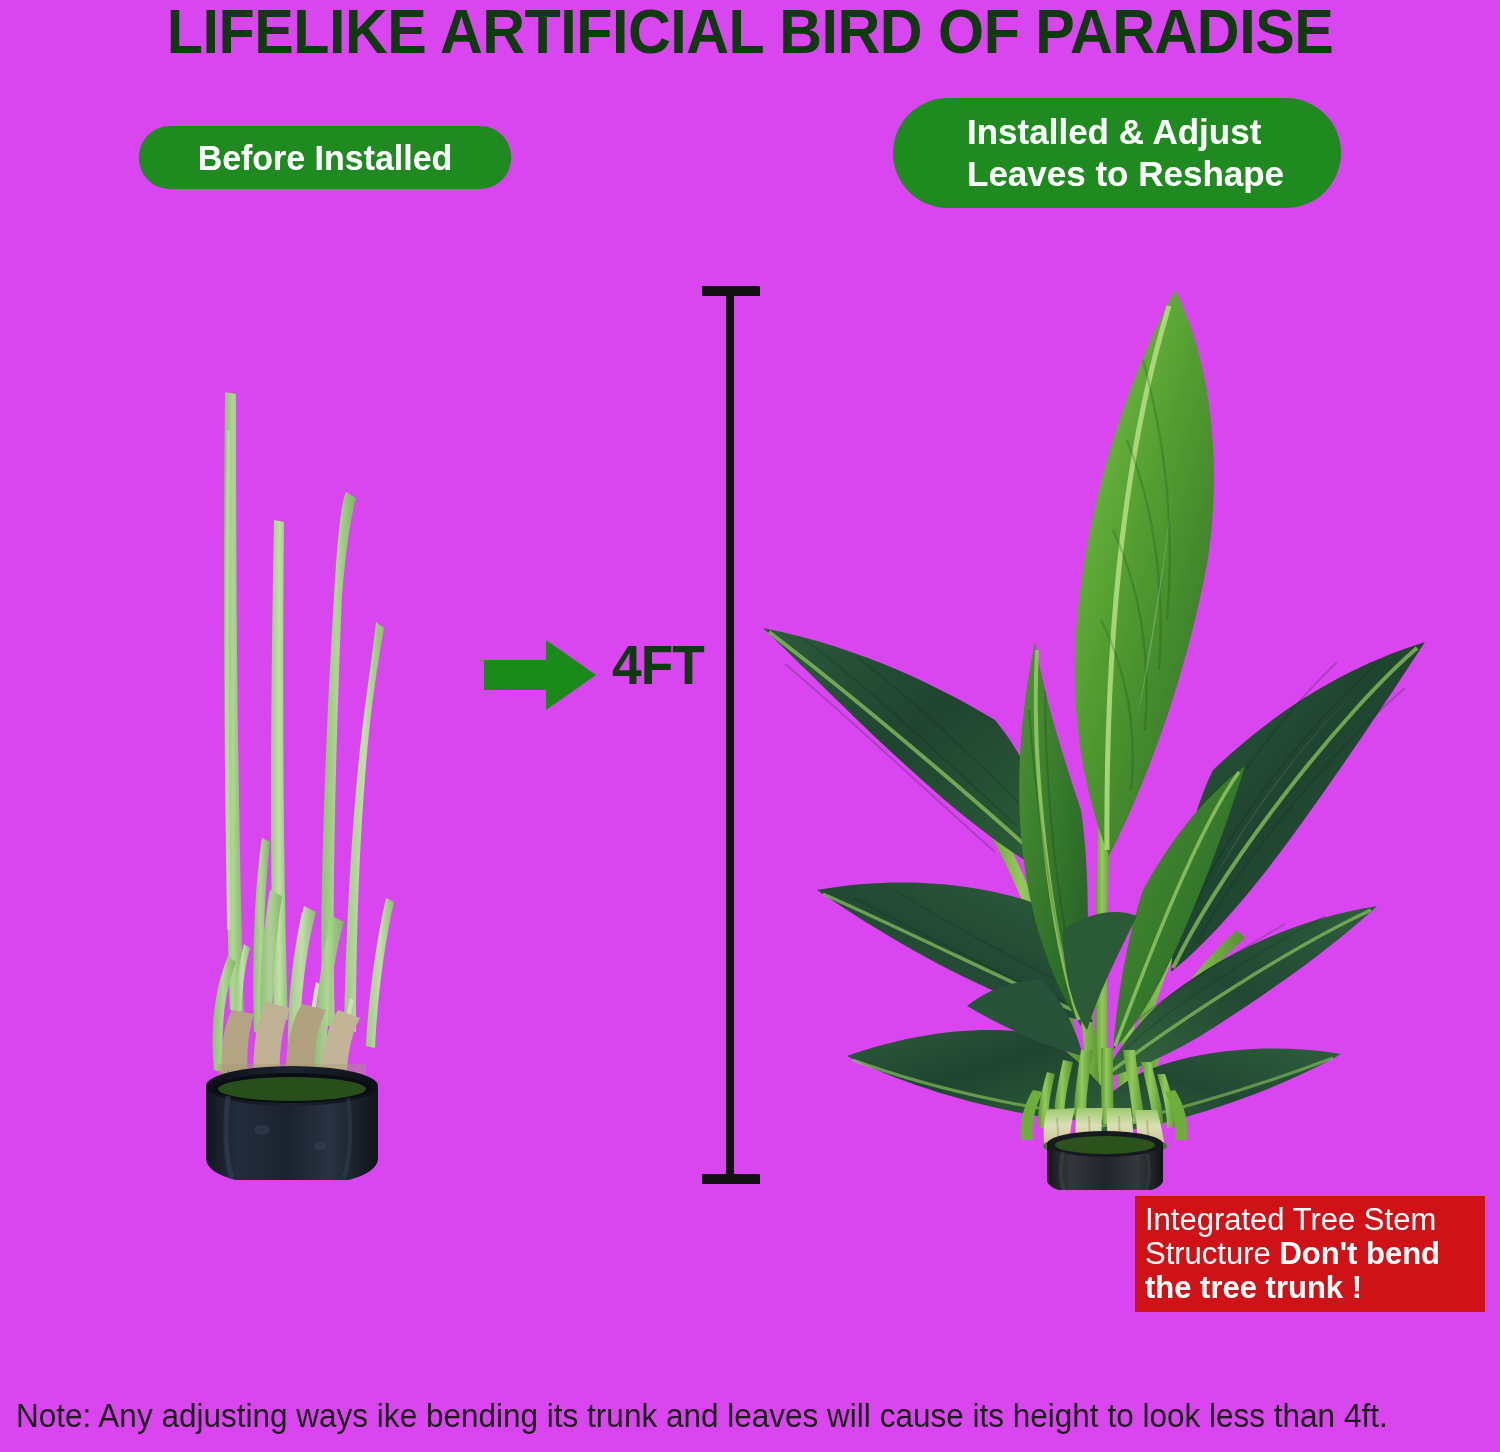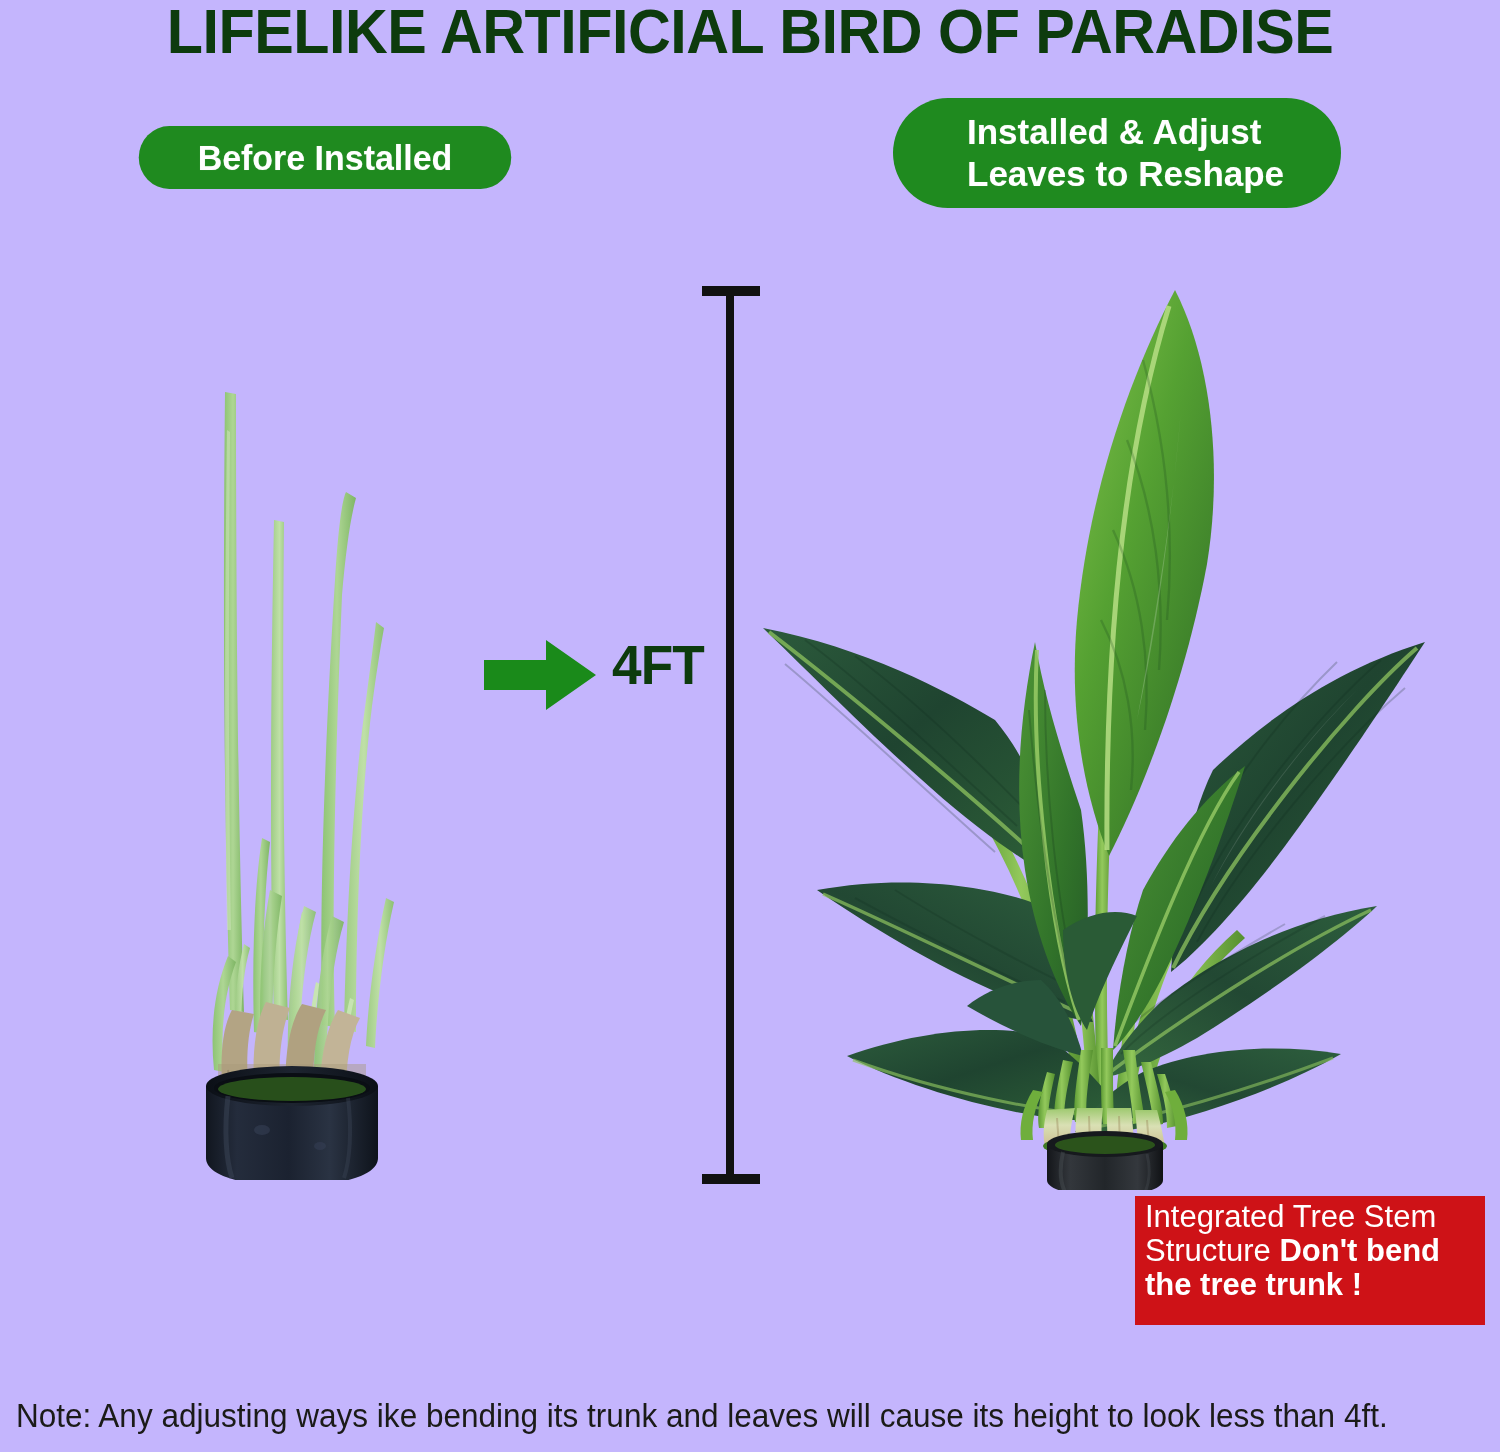--- a/index.html
+++ b/index.html
@@ -2,21 +2,21 @@
 <html><head>
 <meta charset="utf-8">
 <title>Lifelike Artificial Bird of Paradise</title>
 <style>
   html,body{margin:0;padding:0;background:#ffffff;}
   body{
     width:1500px;height:1452px;position:relative;overflow:hidden;
     font-family:"Liberation Sans","DejaVu Sans",sans-serif;
     -webkit-font-smoothing:antialiased;
   }
-  .stage{position:absolute;inset:0;background:#c4b5fd;}
+  .stage{position:absolute;inset:0;background:#d946ef;}
 
   
   #page-title{
     position:absolute;left:0;top:-4px;width:1500px;
     text-align:center;
     color:#0d3b0d;
     font-size:63px;
     line-height:70px;
     font-weight:700;
     letter-spacing:-0.5px;
@@ -68,28 +68,28 @@
 
   
   #measure-line{position:absolute;left:700px;top:286px;width:62px;height:898px;}
 
   
   #plant-before{position:absolute;left:170px;top:370px;width:280px;height:810px;}
   #plant-after{position:absolute;left:745px;top:290px;width:700px;height:900px;}
 
   
   #warning-banner{
-    position:absolute;left:1135px;top:1196px;width:350px;height:129px;
+    position:absolute;left:1135px;top:1196px;width:350px;height:116px;
     background:#ce1217;
     color:#ffffff;
     box-sizing:border-box;
     padding:4px 8px 4px 10px;
     font-size:31px;
     line-height:34px;
-    display:flex;
+    display:flex;align-items:center;
   }
   #warning-banner .wtext{display:block;}
   #warning-banner .w-reg{font-weight:400;}
   #warning-banner .w-bold{font-weight:700;}
 
   
   #footer-note{
     position:absolute;left:16px;top:1396px;width:1470px;
     color:#1b1b18;
     font-size:33px;

